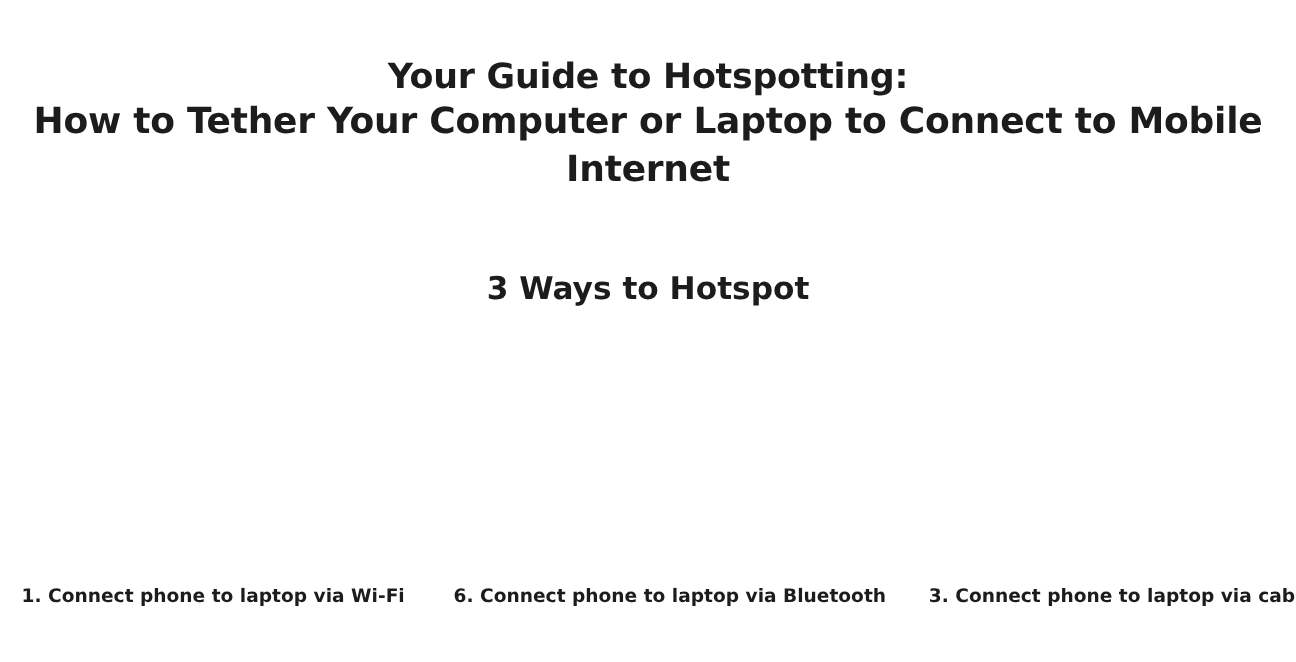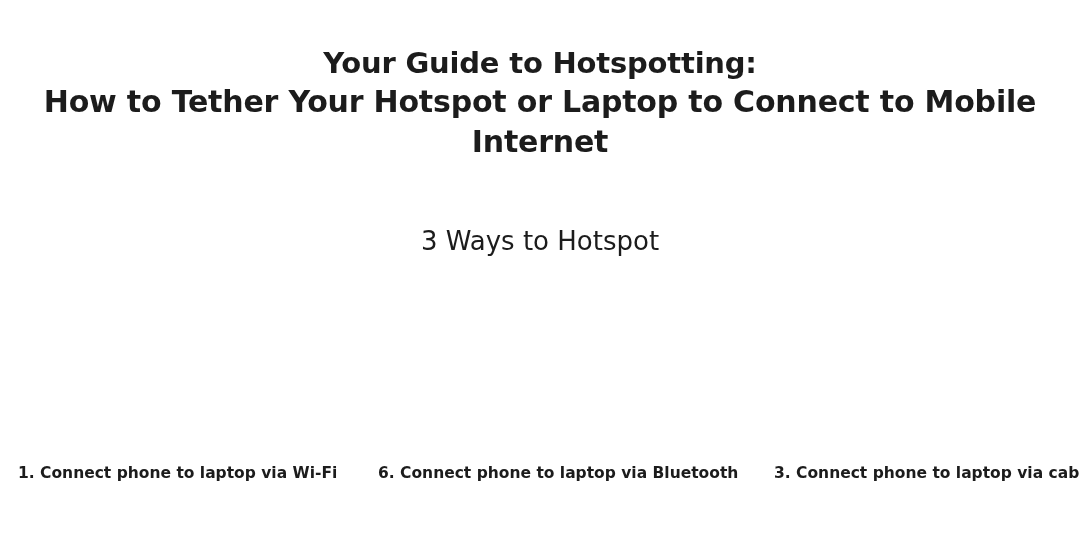--- a/index.html
+++ b/index.html
@@ -45,29 +45,29 @@
     line-height: 40px;
   }
 
   .subtitle {
     position: absolute;
     top: 224px;
     left: 0;
     width: 1080px;
     text-align: center;
     font-family: "DejaVu Sans", sans-serif;
-    font-weight: normal;
+    font-weight: bold;
     font-size: 26px;
     line-height: 34px;
     color: #1c1c1c;
   }
 
   .captions {
     position: absolute;
-    top: 462px;
+    top: 486px;
     left: 0;
     width: 989px;
     height: 40px;
   }
   .caption {
     position: absolute;
     font-family: "DejaVu Sans", sans-serif;
     font-weight: bold;
     font-size: 15.5px;
     line-height: 22px;
@@ -86,21 +86,21 @@
     height: 180px;
   }
 </style>
 </head>
 <body>
 
 <div class="page">
 
   <div class="title-block">
     <div class="title-line title-line-1">Your Guide to Hotspotting:</div>
-    <div class="title-line title-line-2">How to Tether Your Hotspot or Laptop to Connect to Mobile Internet</div>
+    <div class="title-line title-line-2">How to Tether Your Computer or Laptop to Connect to Mobile Internet</div>
   </div>
 
   <div class="subtitle">3 Ways to Hotspot</div>
 
   <div class="illustration-zone"></div>
 
   <div class="captions">
     <div class="caption caption-1">1. Connect phone to laptop via Wi-Fi</div>
     <div class="caption caption-2">6. Connect phone to laptop via Bluetooth</div>
     <div class="caption caption-3">3. Connect phone to laptop via cable</div>

